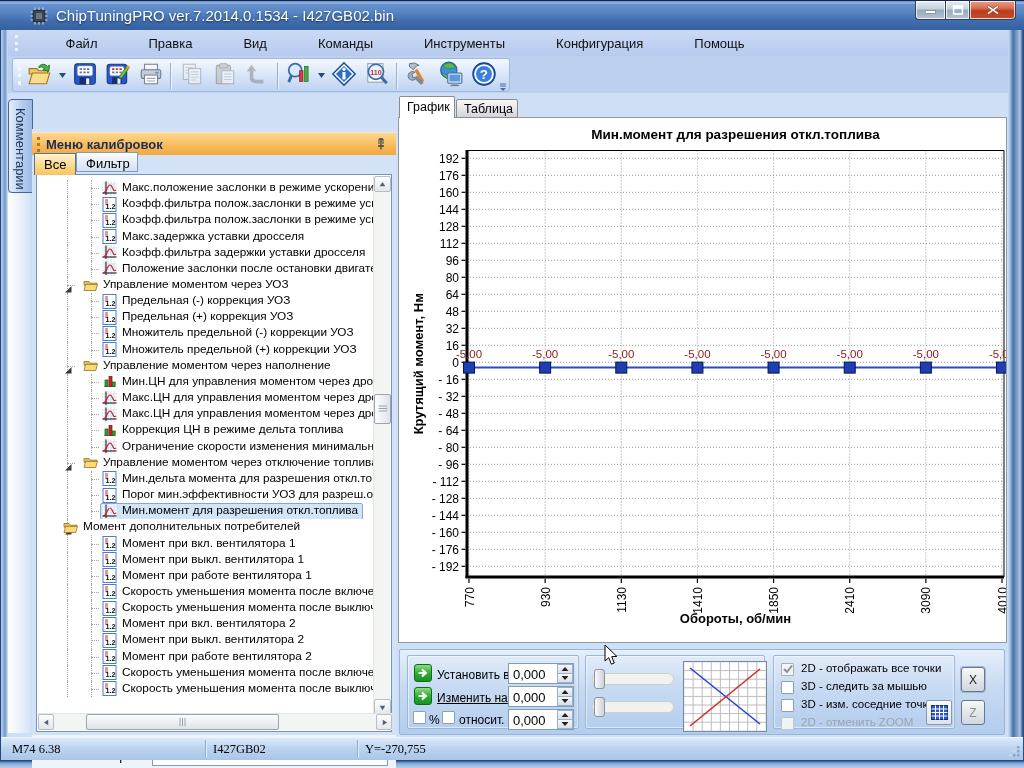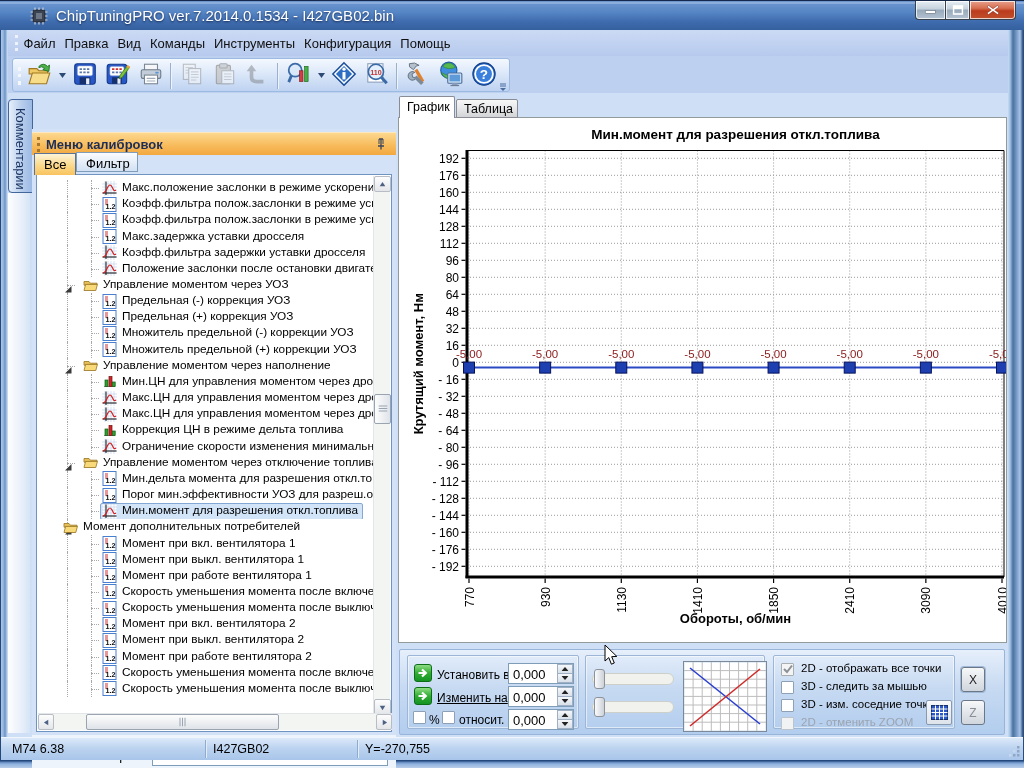--- a/index.html
+++ b/index.html
@@ -31,21 +31,21 @@
   #border-right{left:1008px;top:30px;width:16px;height:731px;
     background:linear-gradient(90deg,#c9dcf4 0px,#a5c2e6 2px,#49719f 5px,#6f94c2 8px,#a9c4e6 12px,#2a4d7e 15px);}
   #border-bottom{left:0;top:760px;width:1024px;height:8px;
     background:linear-gradient(#24477c 0px,#24477c 1px,#5d85ba 2px,#8fb2de 4px,#b8cde9 8px);}
 
   
   #menubar{left:8px;top:30px;width:1000px;height:26px;background:linear-gradient(#cbdaf4,#b7caee);}
   .grip-v{width:3px;border-left:3px dotted #8fa3c0;}
   #menubar .grip-v{position:absolute;left:7px;top:5px;height:16px;border-color:#eef2fa;}
   #menu-items{position:absolute;left:11px;top:0;height:26px;display:flex;align-items:center;}
-  .menu-item{padding:4px 4.5px;font-size:13px;color:#101010;white-space:nowrap;}
+  .menu-item{padding:4px 4.5px;font-size:13px;color:#101010;white-space:nowrap;margin-left:42px;}
 
   
   #toolbar-strip{left:8px;top:56px;width:1000px;height:37px;background:#bdd0ef;}
   #toolbar{position:absolute;left:4px;top:2px;width:498px;height:34px;border:1px solid #9dbbe2;border-radius:3px;
     background:linear-gradient(#f4f8fe,#dce8f9 45%,#bed2f1);}
   #toolbar .grip-v{position:absolute;left:5px;top:8px;height:18px;border-color:#f4f7fc;}
   #tool-items{position:absolute;left:10px;top:1px;height:31px;display:flex;align-items:center;}
   .toolbtn{width:33px;height:30px;display:flex;align-items:center;justify-content:center;position:relative;}
   .toolbtn svg{width:26px;height:26px;}
   .toolbtn.disabled{opacity:.55;filter:grayscale(.75);}
@@ -139,21 +139,21 @@
     background:linear-gradient(#f8fafc,#dde3ea);display:flex;align-items:center;justify-content:center;}
   #grid-btn svg{width:17px;height:15px;}
   .xz-btn{position:absolute;left:561px;width:24px;height:25px;border:1px solid #6b7786;border-radius:3px;
     background:linear-gradient(#f6f8f9,#e3e7eb 50%,#d0d6dd);font-size:12px;color:#222;
     display:flex;align-items:center;justify-content:center;}
   #btn-x{top:17px;box-shadow:0 0 0 1px #9fb8d8;}
   #btn-z{top:50px;color:#8a8f96;}
 
   
   #statusbar{left:1px;top:737px;width:1022px;height:23px;
-    background:linear-gradient(#dce9f9,#bdd4f0 45%,#a8c5ea);border-top:1px solid #f0f5fc;}
+    background:linear-gradient(#dce9f9,#bdd4f0 45%,#a8c5ea);border-top:1px solid #f0f5fc;font-family:Liberation Serif, serif;}
   .status-seg{position:absolute;top:4px;font-size:12.5px;color:#000;white-space:nowrap;}
   .status-sep{position:absolute;top:2px;height:18px;width:2px;border-left:1px solid #8fabd0;border-right:1px solid #e3edf9;}
   #resize-grip{position:absolute;right:2px;bottom:2px;width:14px;height:14px;}
 
   
   #cursor{position:absolute;left:604px;top:645px;width:14px;height:21px;z-index:50;}
 </style>
 </head>
 <body>
 

